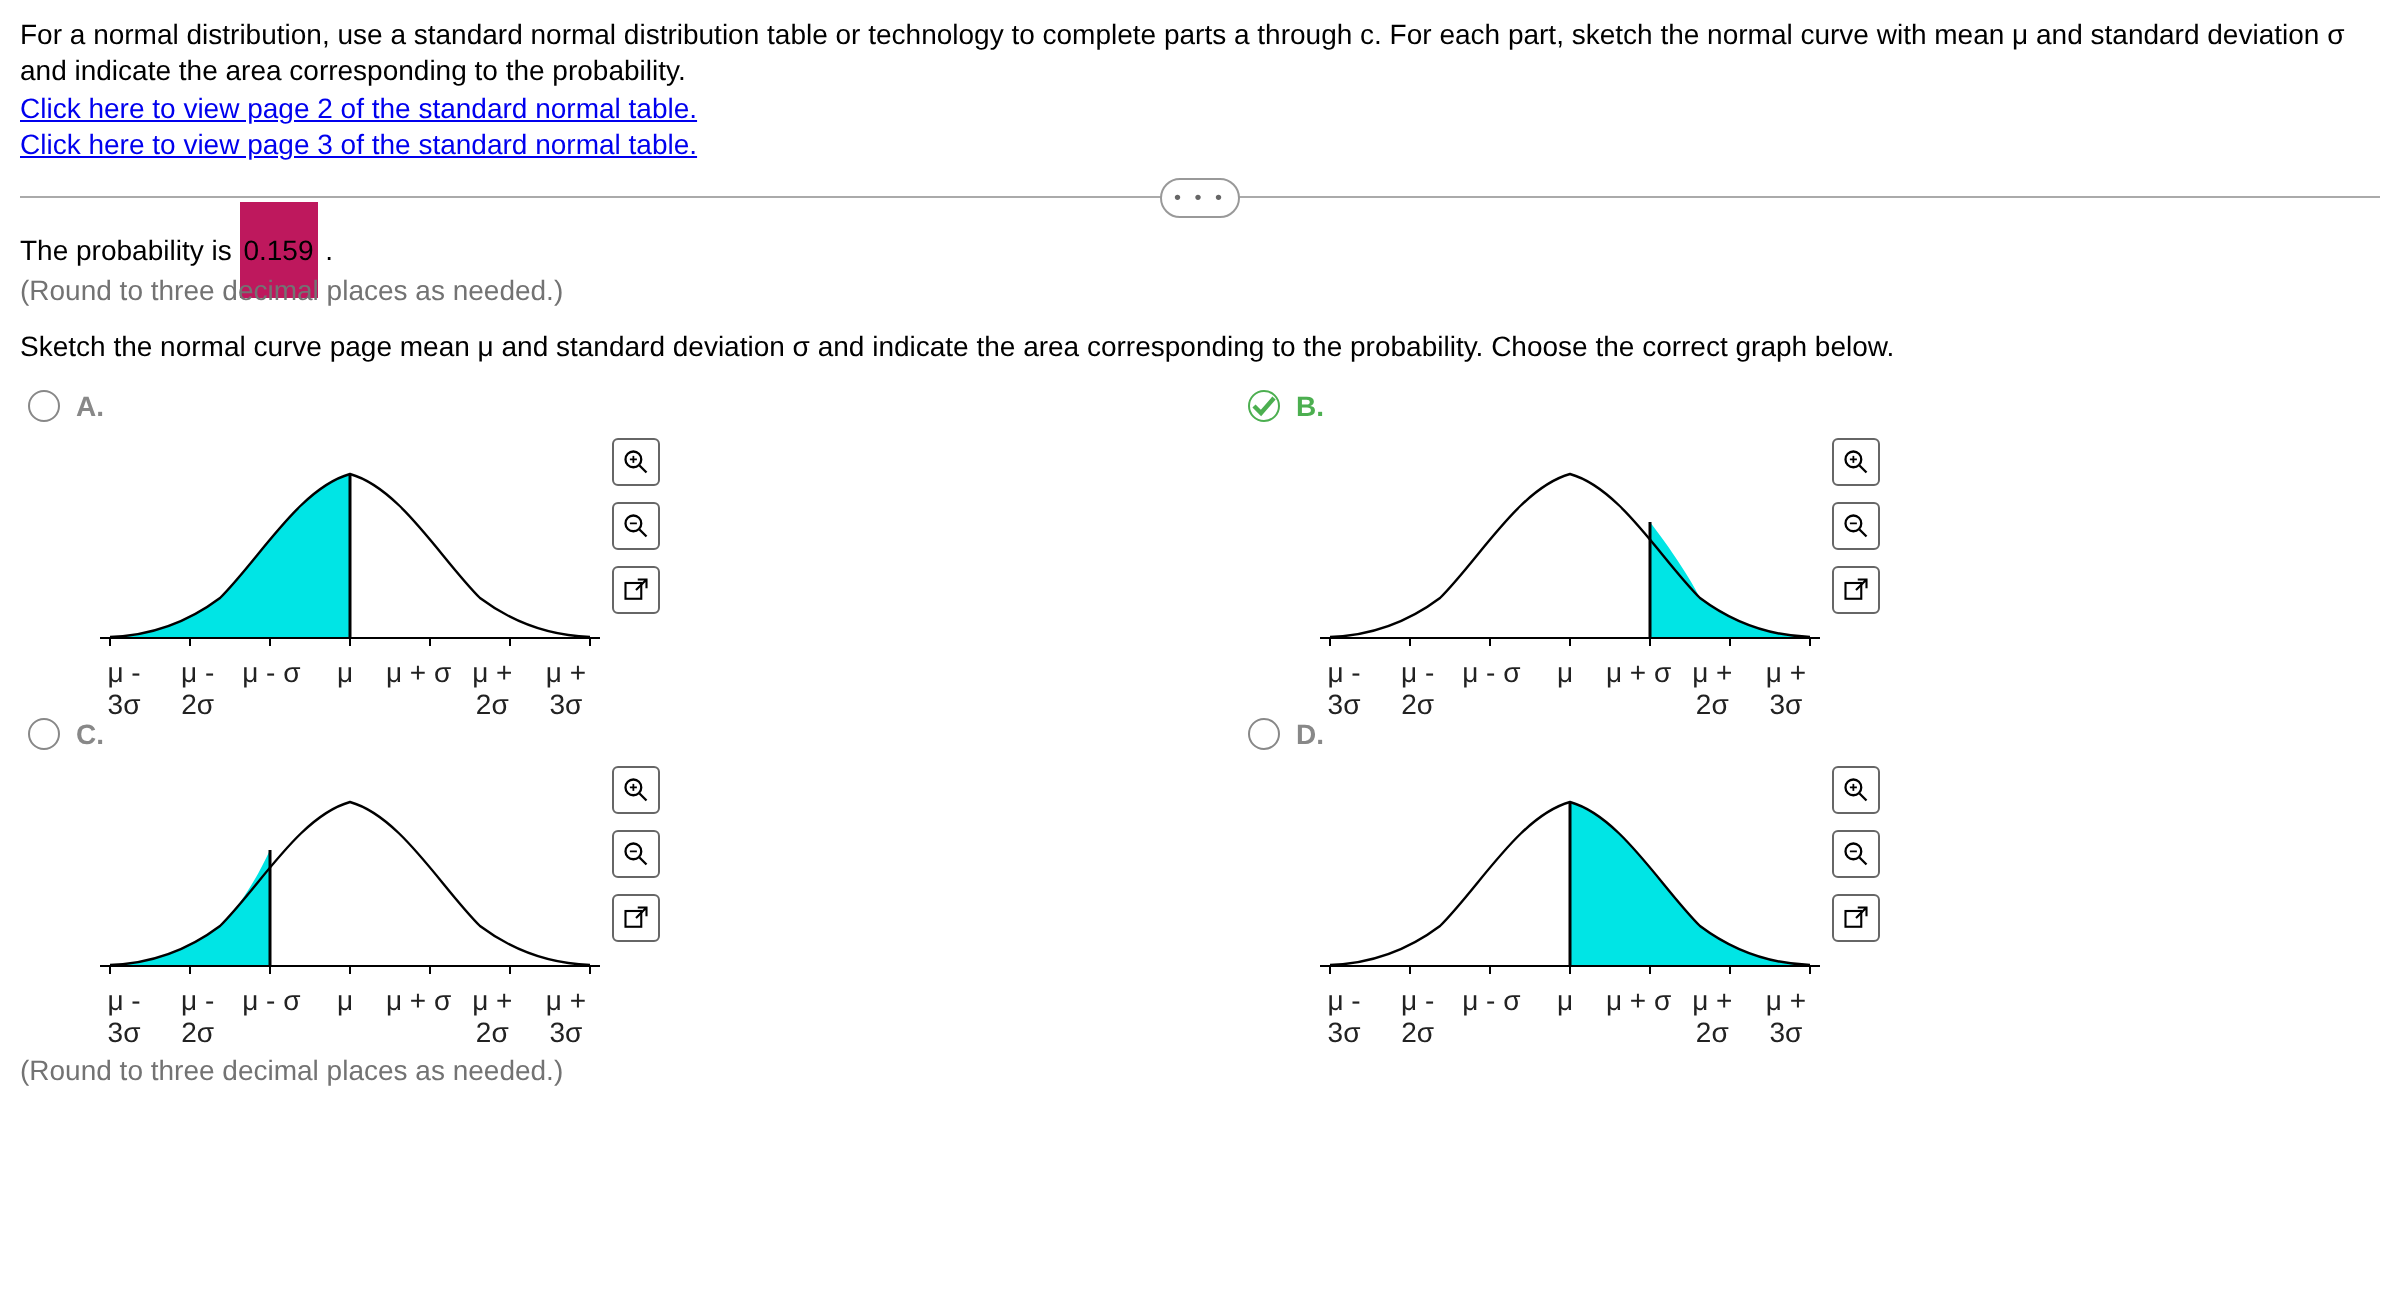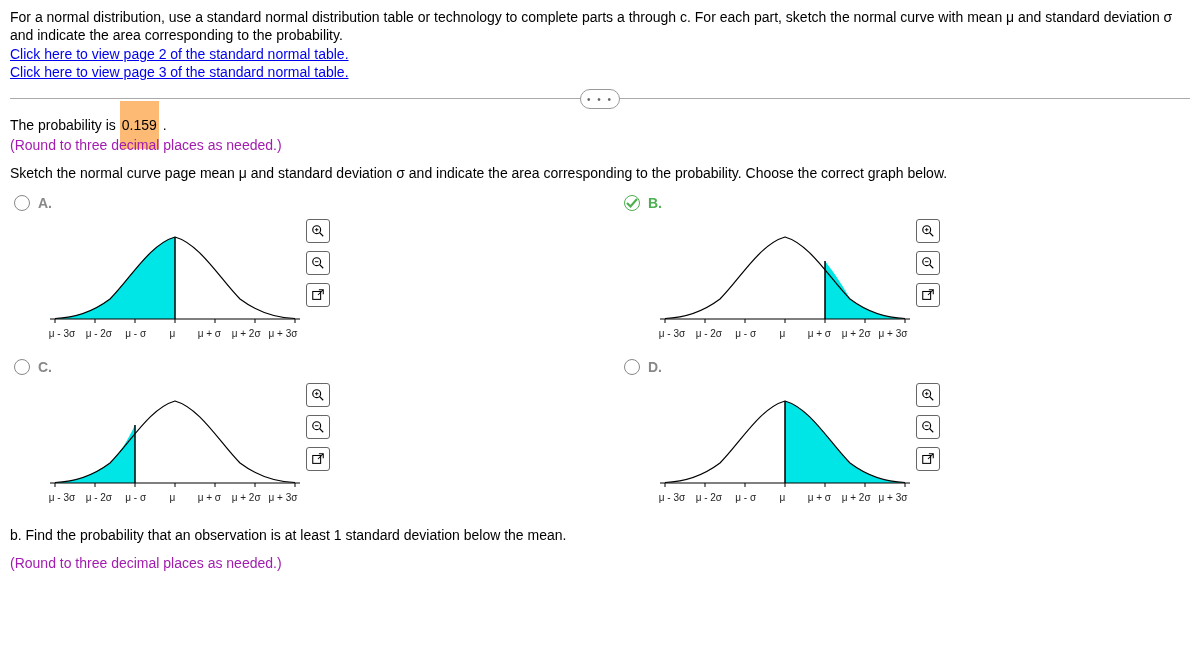--- a/index.html
+++ b/index.html
@@ -31,22 +31,22 @@
       background: #fff;
       display: flex;
       align-items: center;
       justify-content: center;
       font-size: 10px;
       color: #666;
       letter-spacing: 2px;
       cursor: pointer;
     }
     .prob-line { margin-bottom: 4px; }
-    .prob-value { background: #fdba74; padding: 16px 2px; }
-    .hint-text { color: #a21caf; margin-bottom: 12px; }
+    .prob-value { background: #be185d; padding: 16px 2px; }
+    .hint-text { color: #737373; margin-bottom: 12px; }
     .instruct { margin-bottom: 14px; }
     .choices {
       display: grid;
       grid-template-columns: 1fr 1fr;
       gap: 10px 40px;
       margin-bottom: 14px;
     }
     .choice {
       position: relative;
       padding-left: 30px;
@@ -77,21 +77,21 @@
       margin-top: 24px;
       position: relative;
       width: 400px;
       height: 130px;
     }
     .curve-svg { width: 270px; height: 110px; }
     .tick-labels {
       display: flex;
       justify-content: space-between;
       width: 260px;
-      font-size: 10px;
+      font-size: 14px;
       color: #222;
       margin-top: -4px;
       padding-left: 5px;
     }
     .tick-labels span { width: 34px; text-align: center; }
     .controls {
       position: absolute;
       right: 110px;
       top: 0;
       display: flex;
@@ -356,15 +356,14 @@
               <path d="M 9 2 L 14 2 L 14 7 M 14 2 L 8 8" fill="none" stroke="#000" stroke-width="1.2"></path>
             </svg>
           </div>
       </div>
     </div>
   </div>
 
 </div>
 
 <div class="part-b">
-  <div class="part-b-q">b. Find the probability that an observation is at least 1 standard deviation below the mean.</div>
   <div class="hint-text">(Round to three decimal places as needed.)</div>
 </div>
 
 </body></html>

